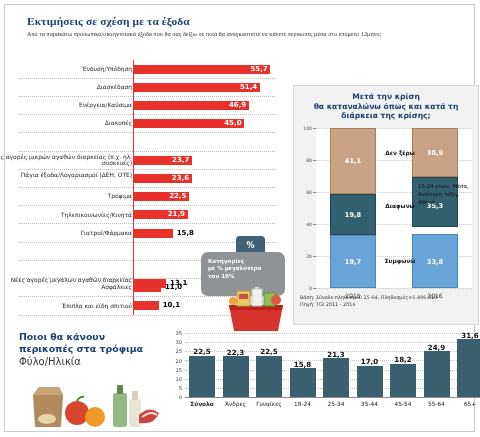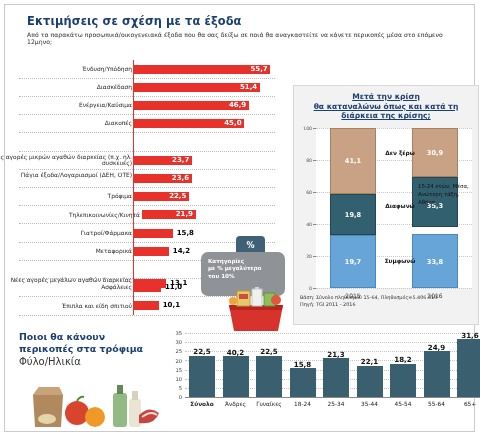--- a/index.html
+++ b/index.html
@@ -6,21 +6,21 @@
   body{
     width:480px;height:437px;overflow:hidden;position:relative;
     font-family:"DejaVu Sans","Liberation Sans",sans-serif;
     color:#231f20;
   }
   .frame{
     position:absolute;left:4px;top:4px;width:471px;height:428px;
     border:1px solid #c8ccd0;background:#fff;box-sizing:border-box;
   }
   
-  .hdr{position:absolute;left:22px;top:10px;width:440px;}
+  .hdr{position:absolute;left:22px;top:10px;width:440px;font-family:Liberation Serif, serif;}
   .hdr h1{
     margin:0;font-size:11.4px;line-height:12.6px;font-weight:bold;
     color:#1b3f73;letter-spacing:.1px;
   }
   .hdr .sub{
     margin-top:3px;font-size:6.1px;line-height:7px;color:#2a2a2a;
     letter-spacing:.05px;
   }
   
   .p1{position:absolute;left:14px;top:55px;width:270px;height:255px;}
@@ -64,21 +64,21 @@
   }
   
   .basket{position:absolute;left:218px;top:282px;width:66px;height:46px;}
   
   .p2{
     position:absolute;left:288px;top:80px;width:186px;height:240px;
     background:#f2f2f2;border:1px solid #d5d7d9;box-sizing:border-box;
   }
   .p2 h2{
     margin:0;padding:6px 6px 0 6px;text-align:center;
-    font-size:7.6px;line-height:9.6px;font-weight:bold;color:#1b3f73;text-decoration:underline;
+    font-size:7.6px;line-height:9.6px;font-weight:bold;color:#1b3f73;
   }
   .plot{position:absolute;left:22px;top:42px;width:156px;height:160px;background:#fff;}
   .gl{position:absolute;left:0;width:156px;height:1px;border-top:1px dotted #c9c9c9;}
   .ytick{
     position:absolute;left:-18px;width:14px;text-align:right;
     font-size:4.6px;color:#555;
   }
   .ytickmark{position:absolute;left:-3px;width:3px;height:1px;background:#888;}
   .seg{position:absolute;width:46px;box-sizing:border-box;}
   .seg span{
@@ -177,37 +177,32 @@
         <div class="bar" style="width: 57.82px; top: 4.60714px;"></div>
         <div class="val" style="top: 4.60714px; left: 152.82px;">23,6</div>
       </div>
       <div class="dots" style="top: 145.214px; position: absolute; left: 0px; width: 256px;"></div>
       <div class="row" style="--rh: 18.214285714285715px; height: 18.2143px; position: absolute; top: 127.5px; left: 0px; width: 270px;">
         <div class="lbl" style="top: 5.80714px;">Τρόφιμα</div>
         <div class="bar" style="width: 55.125px; top: 4.60714px;"></div>
         <div class="val" style="top: 4.60714px; left: 150.125px;">22,5</div>
       </div>
       <div class="dots" style="top: 163.429px; position: absolute; left: 0px; width: 256px;"></div>
-      <div class="row" style="--rh: 18.214285714285715px; height: 18.2143px; position: absolute; top: 145.714px; left: 8px; width: 270px;">
+      <div class="row" style="--rh: 18.214285714285715px; height: 18.2143px; position: absolute; top: 145.714px; left: 0px; width: 270px;">
         <div class="lbl" style="top: 5.80714px;">Τηλεπικοινωνίες/Κινητά</div>
         <div class="bar" style="width: 53.655px; top: 4.60714px;"></div>
         <div class="val" style="top: 4.60714px; left: 148.655px;">21,9</div>
       </div>
       <div class="dots" style="top: 181.643px; position: absolute; left: 0px; width: 256px;"></div>
       <div class="row" style="--rh: 18.214285714285715px; height: 18.2143px; position: absolute; top: 163.929px; left: 0px; width: 270px;">
         <div class="lbl" style="top: 5.80714px;">Γιατροί/Φάρμακα</div>
         <div class="bar" style="width: 38.71px; top: 4.60714px;"></div>
         <div class="val out" style="top: 4.60714px; left: 157.71px;">15,8</div>
       </div>
       <div class="dots" style="top: 199.857px; position: absolute; left: 0px; width: 256px;"></div>
-      <div class="row" style="--rh: 18.214285714285715px; height: 18.2143px; position: absolute; top: 182.143px; left: 0px; width: 270px;">
-        <div class="lbl" style="top: 5.80714px;">Μεταφορικά</div>
-        <div class="bar" style="width: 34.79px; top: 4.60714px;"></div>
-        <div class="val out" style="top: 4.60714px; left: 153.79px;">14,2</div>
-      </div>
       <div class="dots" style="top: 218.071px; position: absolute; left: 0px; width: 256px;"></div>
       <div class="row" style="--rh: 18.214285714285715px; height: 18.2143px; position: absolute; top: 214px; left: 0px; width: 270px;">
         <div class="lbl two" style="top: 2.70714px;">Νέες αγορές μεγάλων αγαθών διαρκείας</div>
         <div class="bar" style="width: 32.095px; top: 4.60714px;"></div>
         <div class="val out" style="top: 4.60714px; left: 151.095px;">13,1</div>
       </div>
       <div class="dots" style="top: 236.286px; position: absolute; left: 0px; width: 256px;"></div>
       <div class="row" style="--rh: 18.214285714285715px; height: 18.2143px; position: absolute; top: 218.571px; left: 0px; width: 270px;">
         <div class="lbl" style="top: 5.80714px;">Ασφάλειες</div>
         <div class="bar" style="width: 26.95px; top: 4.60714px;"></div>
@@ -333,33 +328,33 @@
         <div class="vytick" style="top: 15.4857px;">25</div>
         <div class="vgl" style="top: 9.14286px;"></div>
         <div class="vytick" style="top: 6.34286px;">30</div>
         <div class="vgl" style="top: 0px;"></div>
         <div class="vytick" style="top: -2.8px;">35</div>
         <div class="vaxis" style="top: 64px;"></div>
         <div class="vbar" style="left: 18px; height: 41.1429px; top: 22.8571px;"></div>
         <div class="vval" style="left: 14px; top: 14.3571px;">22,5</div>
         <div class="vxlab b" style="left: 12px; top: 68px;">Σύνολο</div>
         <div class="vbar" style="left: 51.5px; height: 40.7771px; top: 23.2229px;"></div>
-        <div class="vval" style="left: 47.5px; top: 14.7229px;">40,2</div>
+        <div class="vval" style="left: 47.5px; top: 14.7229px;">22,3</div>
         <div class="vxlab" style="left: 45.5px; top: 68px;">Άνδρες</div>
         <div class="vbar" style="left: 85px; height: 41.1429px; top: 22.8571px;"></div>
         <div class="vval" style="left: 81px; top: 14.3571px;">22,5</div>
         <div class="vxlab" style="left: 79px; top: 68px;">Γυναίκες</div>
         <div class="vbar" style="left: 118.5px; height: 28.8914px; top: 35.1086px;"></div>
         <div class="vval" style="left: 114.5px; top: 26.6086px;">15,8</div>
         <div class="vxlab" style="left: 112.5px; top: 68px;">18-24</div>
         <div class="vbar" style="left: 152px; height: 38.9486px; top: 25.0514px;"></div>
         <div class="vval" style="left: 148px; top: 16.5514px;">21,3</div>
         <div class="vxlab" style="left: 146px; top: 68px;">25-34</div>
         <div class="vbar" style="left: 185.5px; height: 31.0857px; top: 32.9143px;"></div>
-        <div class="vval" style="left: 181.5px; top: 24.4143px;">22,1</div>
+        <div class="vval" style="left: 181.5px; top: 24.4143px;">17,0</div>
         <div class="vxlab" style="left: 179.5px; top: 68px;">35-44</div>
         <div class="vbar" style="left: 219px; height: 33.28px; top: 30.72px;"></div>
         <div class="vval" style="left: 215px; top: 22.22px;">18,2</div>
         <div class="vxlab" style="left: 213px; top: 68px;">45-54</div>
         <div class="vbar" style="left: 252.5px; height: 45.5314px; top: 18.4686px;"></div>
         <div class="vval" style="left: 248.5px; top: 9.96857px;">24,9</div>
         <div class="vxlab" style="left: 246.5px; top: 68px;">55-64</div>
         <div class="vbar" style="left: 286px; height: 57.7829px; top: 6.21714px;"></div>
         <div class="vval" style="left: 282px; top: -2.28286px;">31,6</div>
         <div class="vxlab" style="left: 280px; top: 68px;">65+</div>

